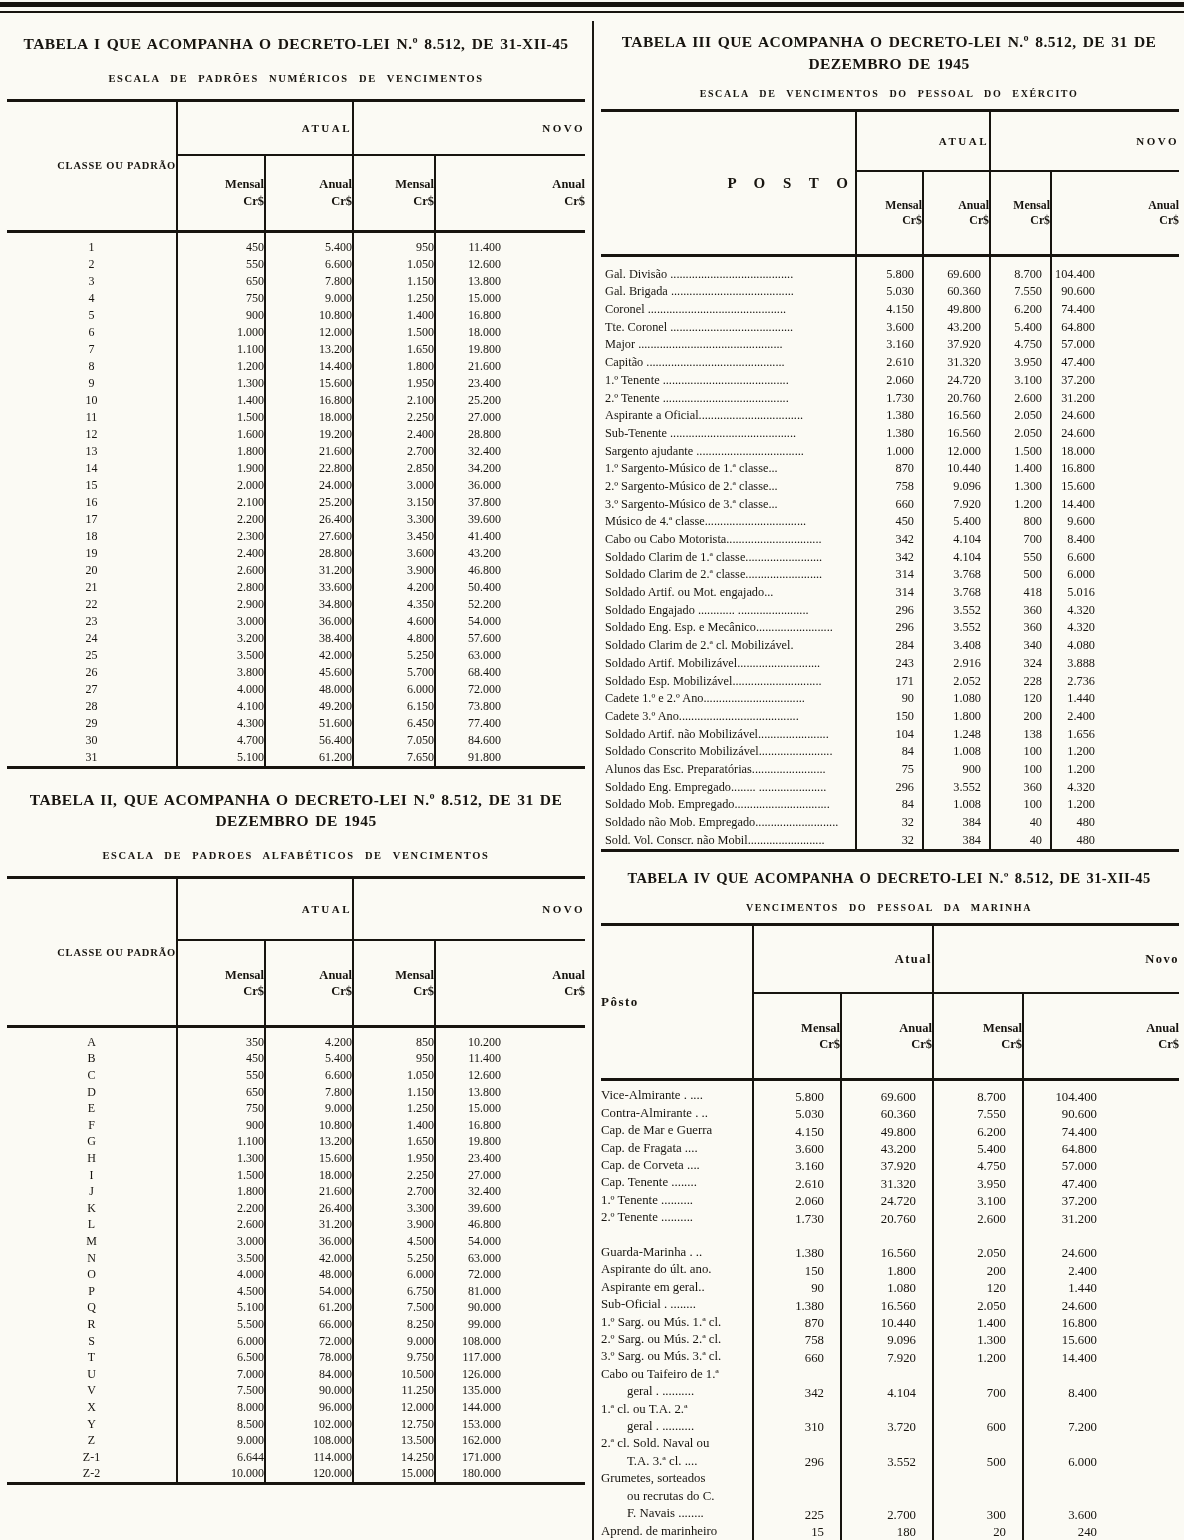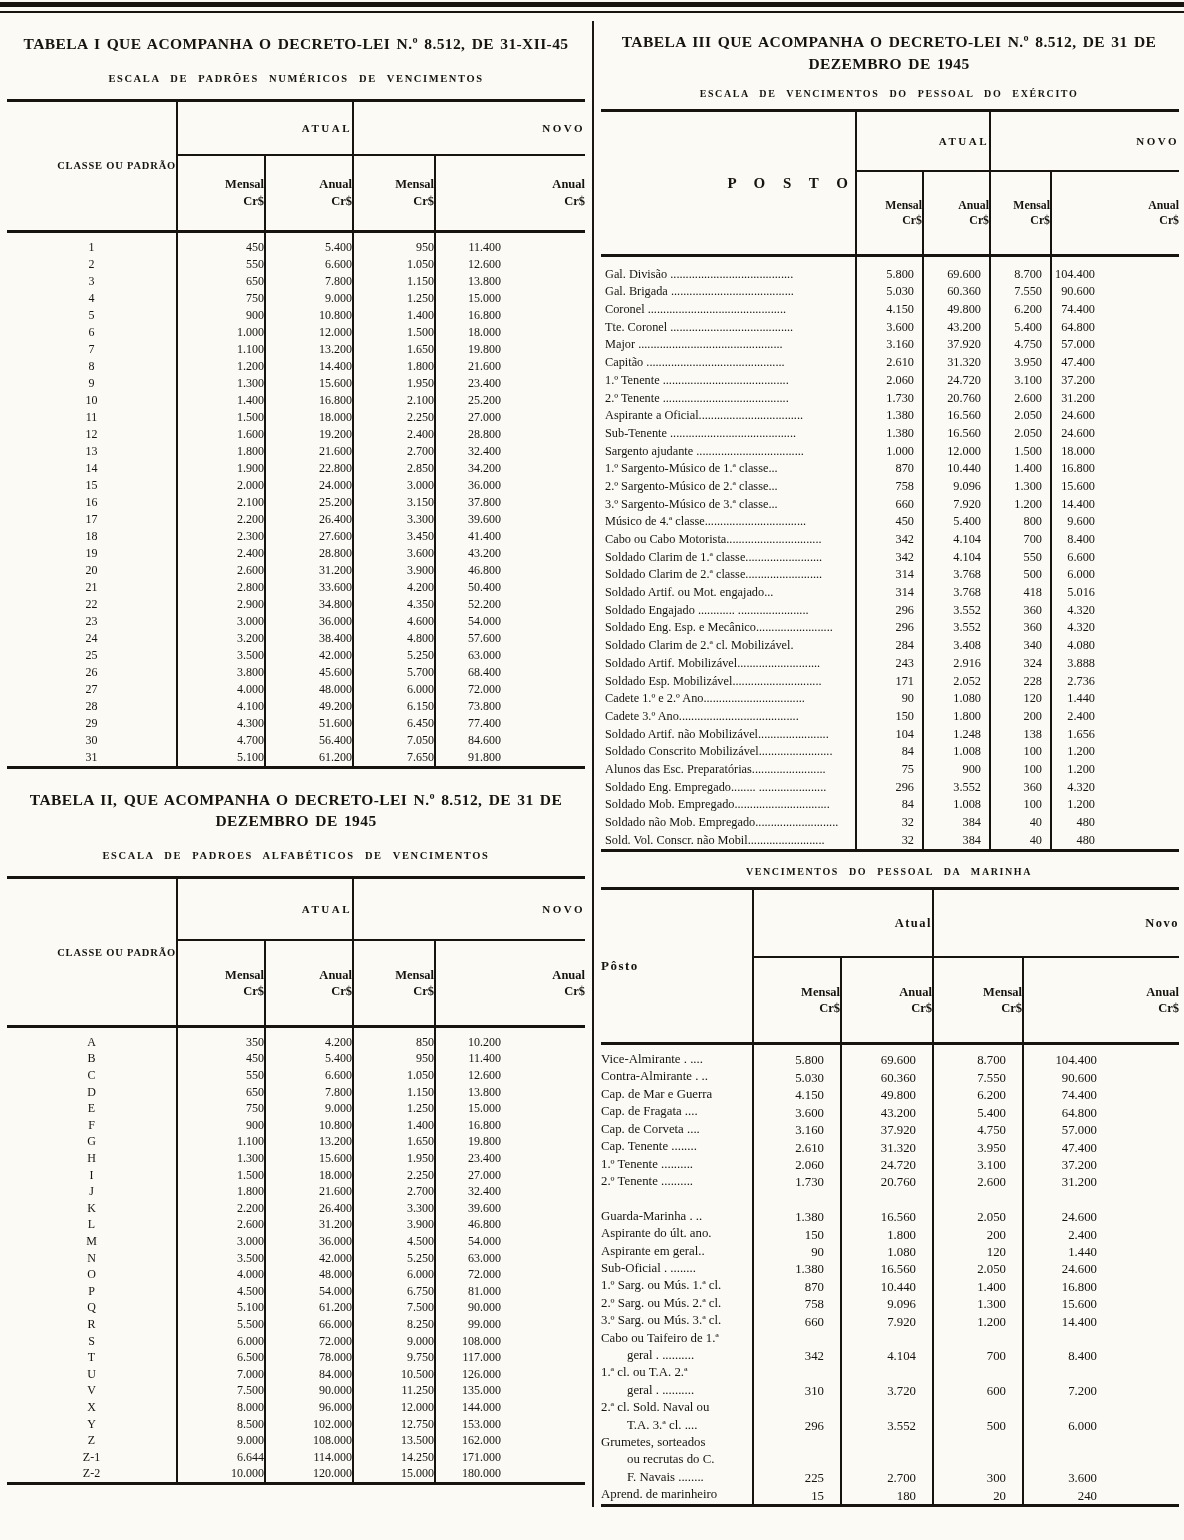--- a/index.html
+++ b/index.html
@@ -870,20 +870,21 @@
                 <div class="lblwrap">Sold. Vol. Conscr. não Mobil.........................</div>
               </td>
             <td class="n bl">32</td>
             <td class="n bl">384</td>
             <td class="n bl">40</td>
             <td class="n bl last">480</td>
           </tr>
           </tbody>
       </table>
 
+      <div class="t-title small" style="margin-top:16px">TABELA IV QUE ACOMPANHA O DECRETO-LEI N.º 8.512, DE 31-XII-45</div>
       <div class="t-sub tiny">VENCIMENTOS DO PESSOAL DA MARINHA</div>
 
       <table class="tbl t4x">
         <colgroup>
             <col style="width:152px">
             <col style="width:88px">
             <col style="width:92px">
             <col style="width:90px">
             <col style="width:156px">
           </colgroup>

